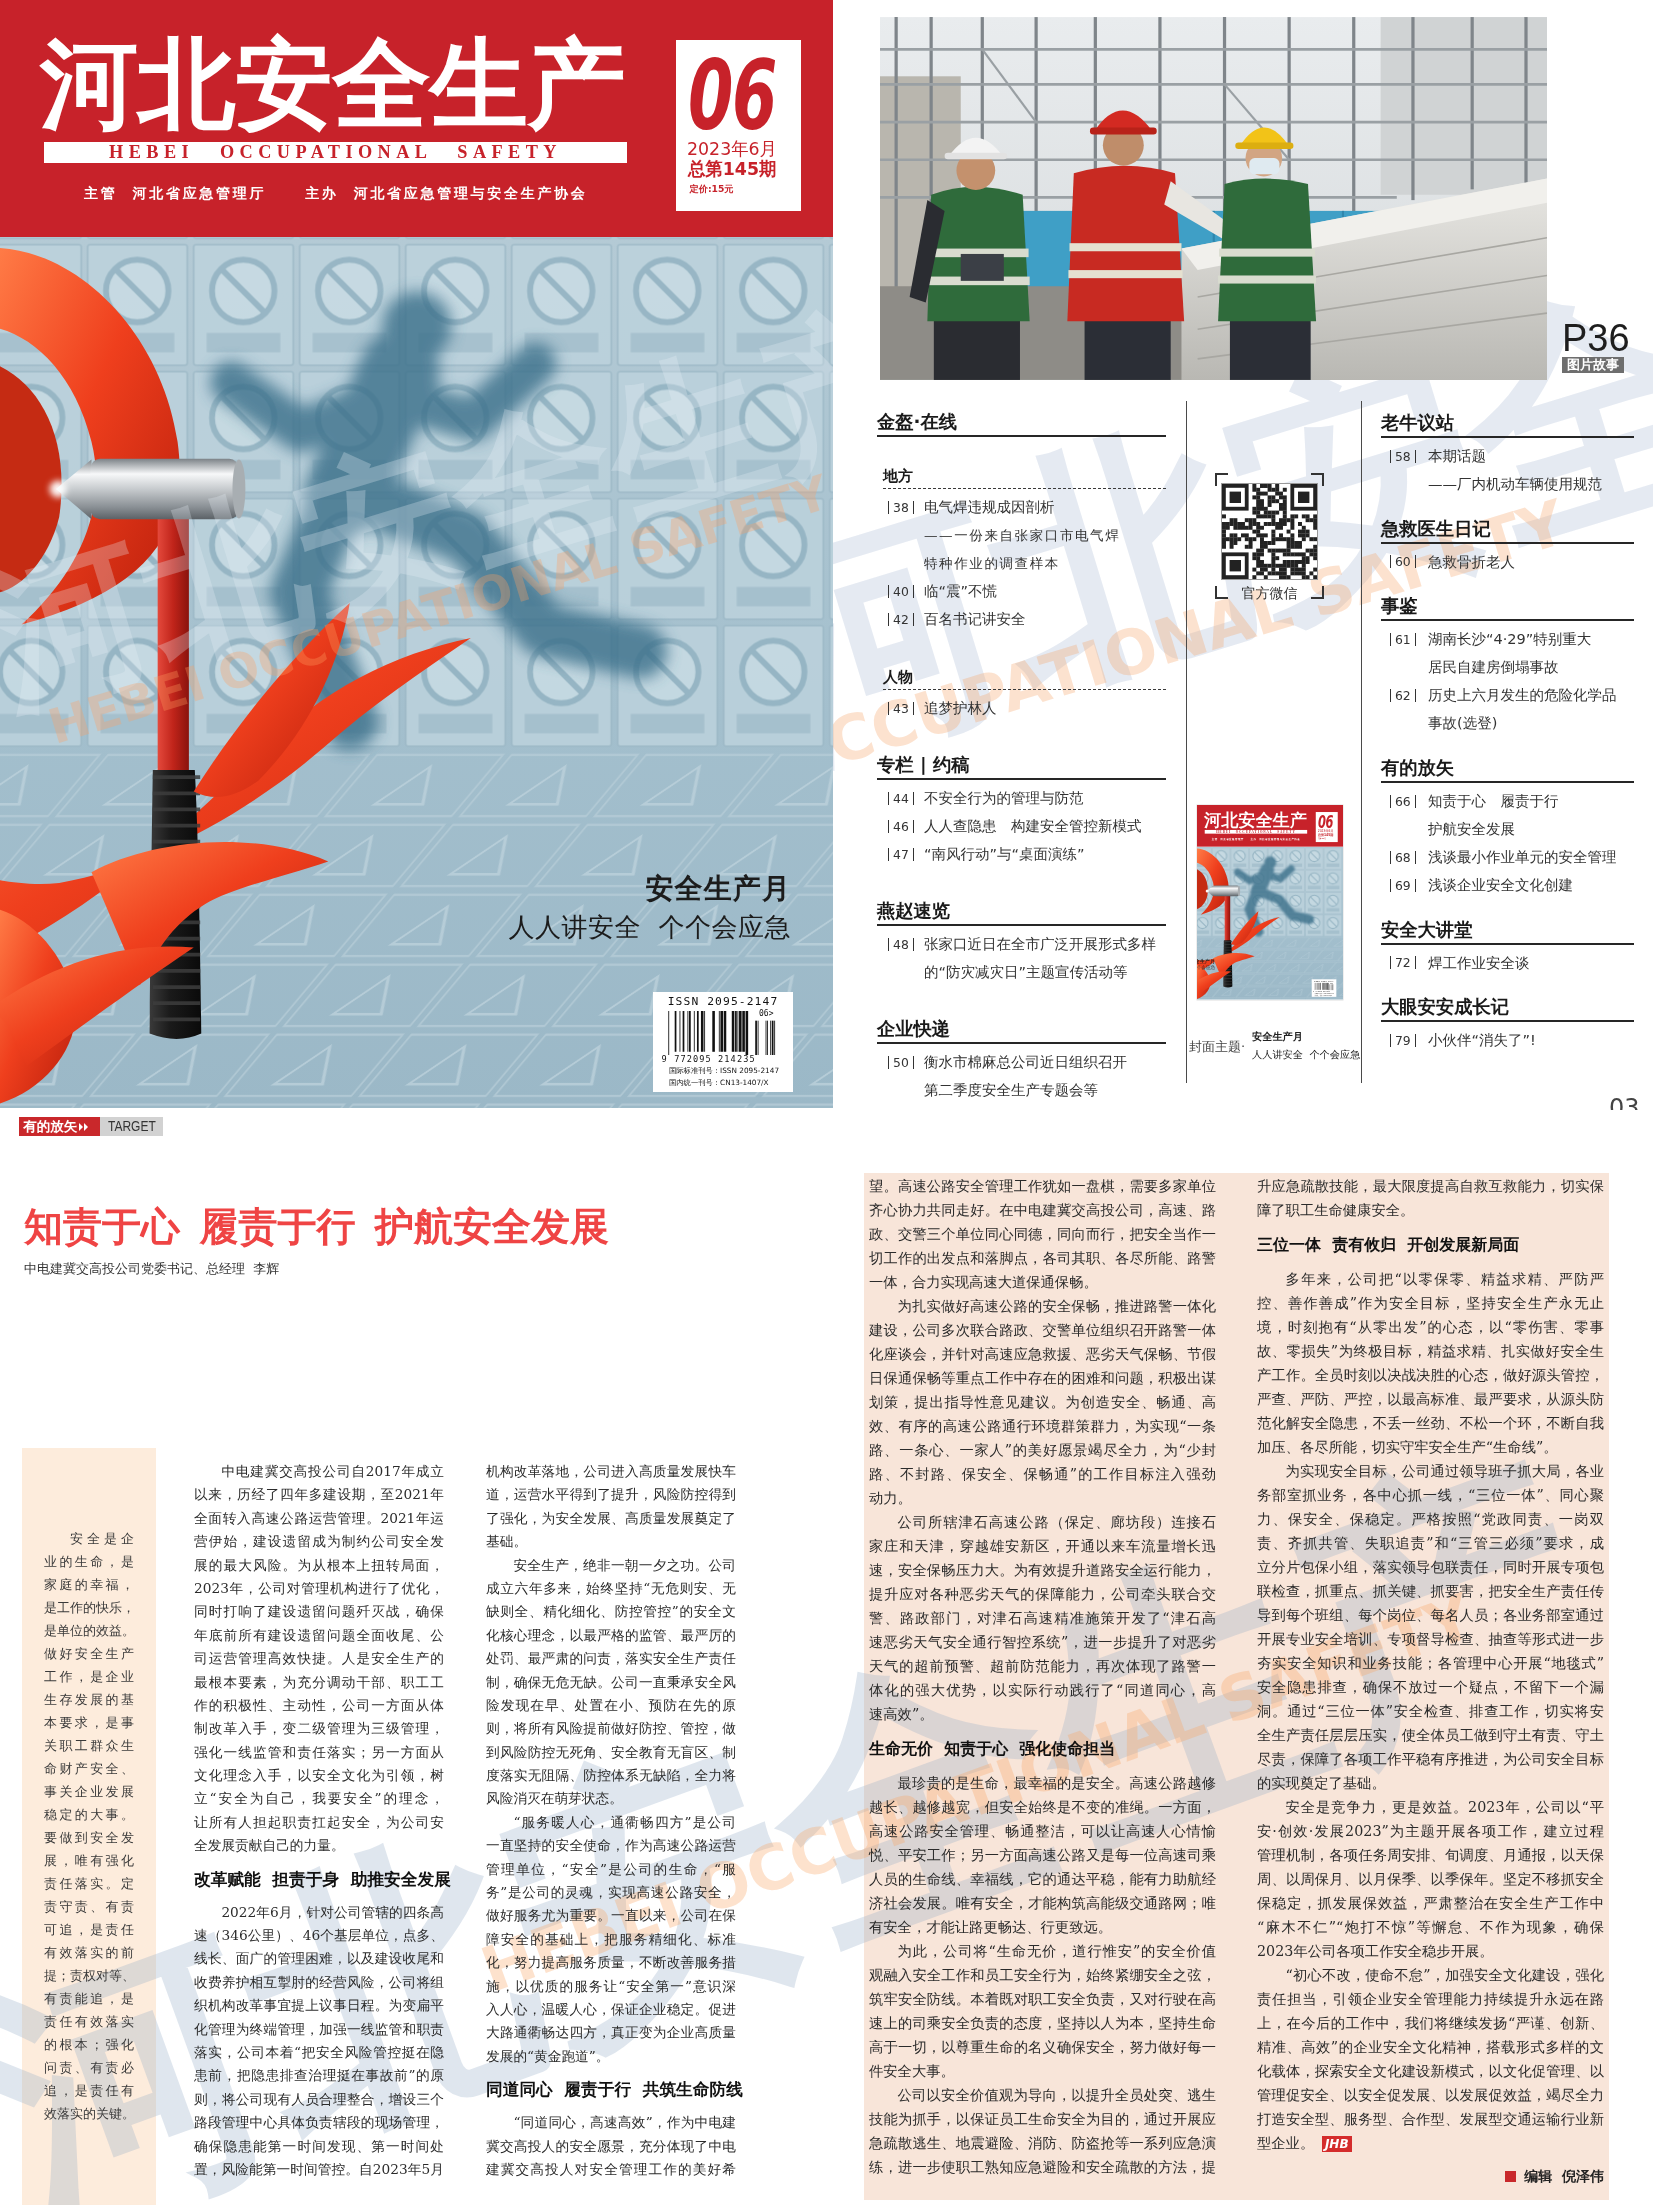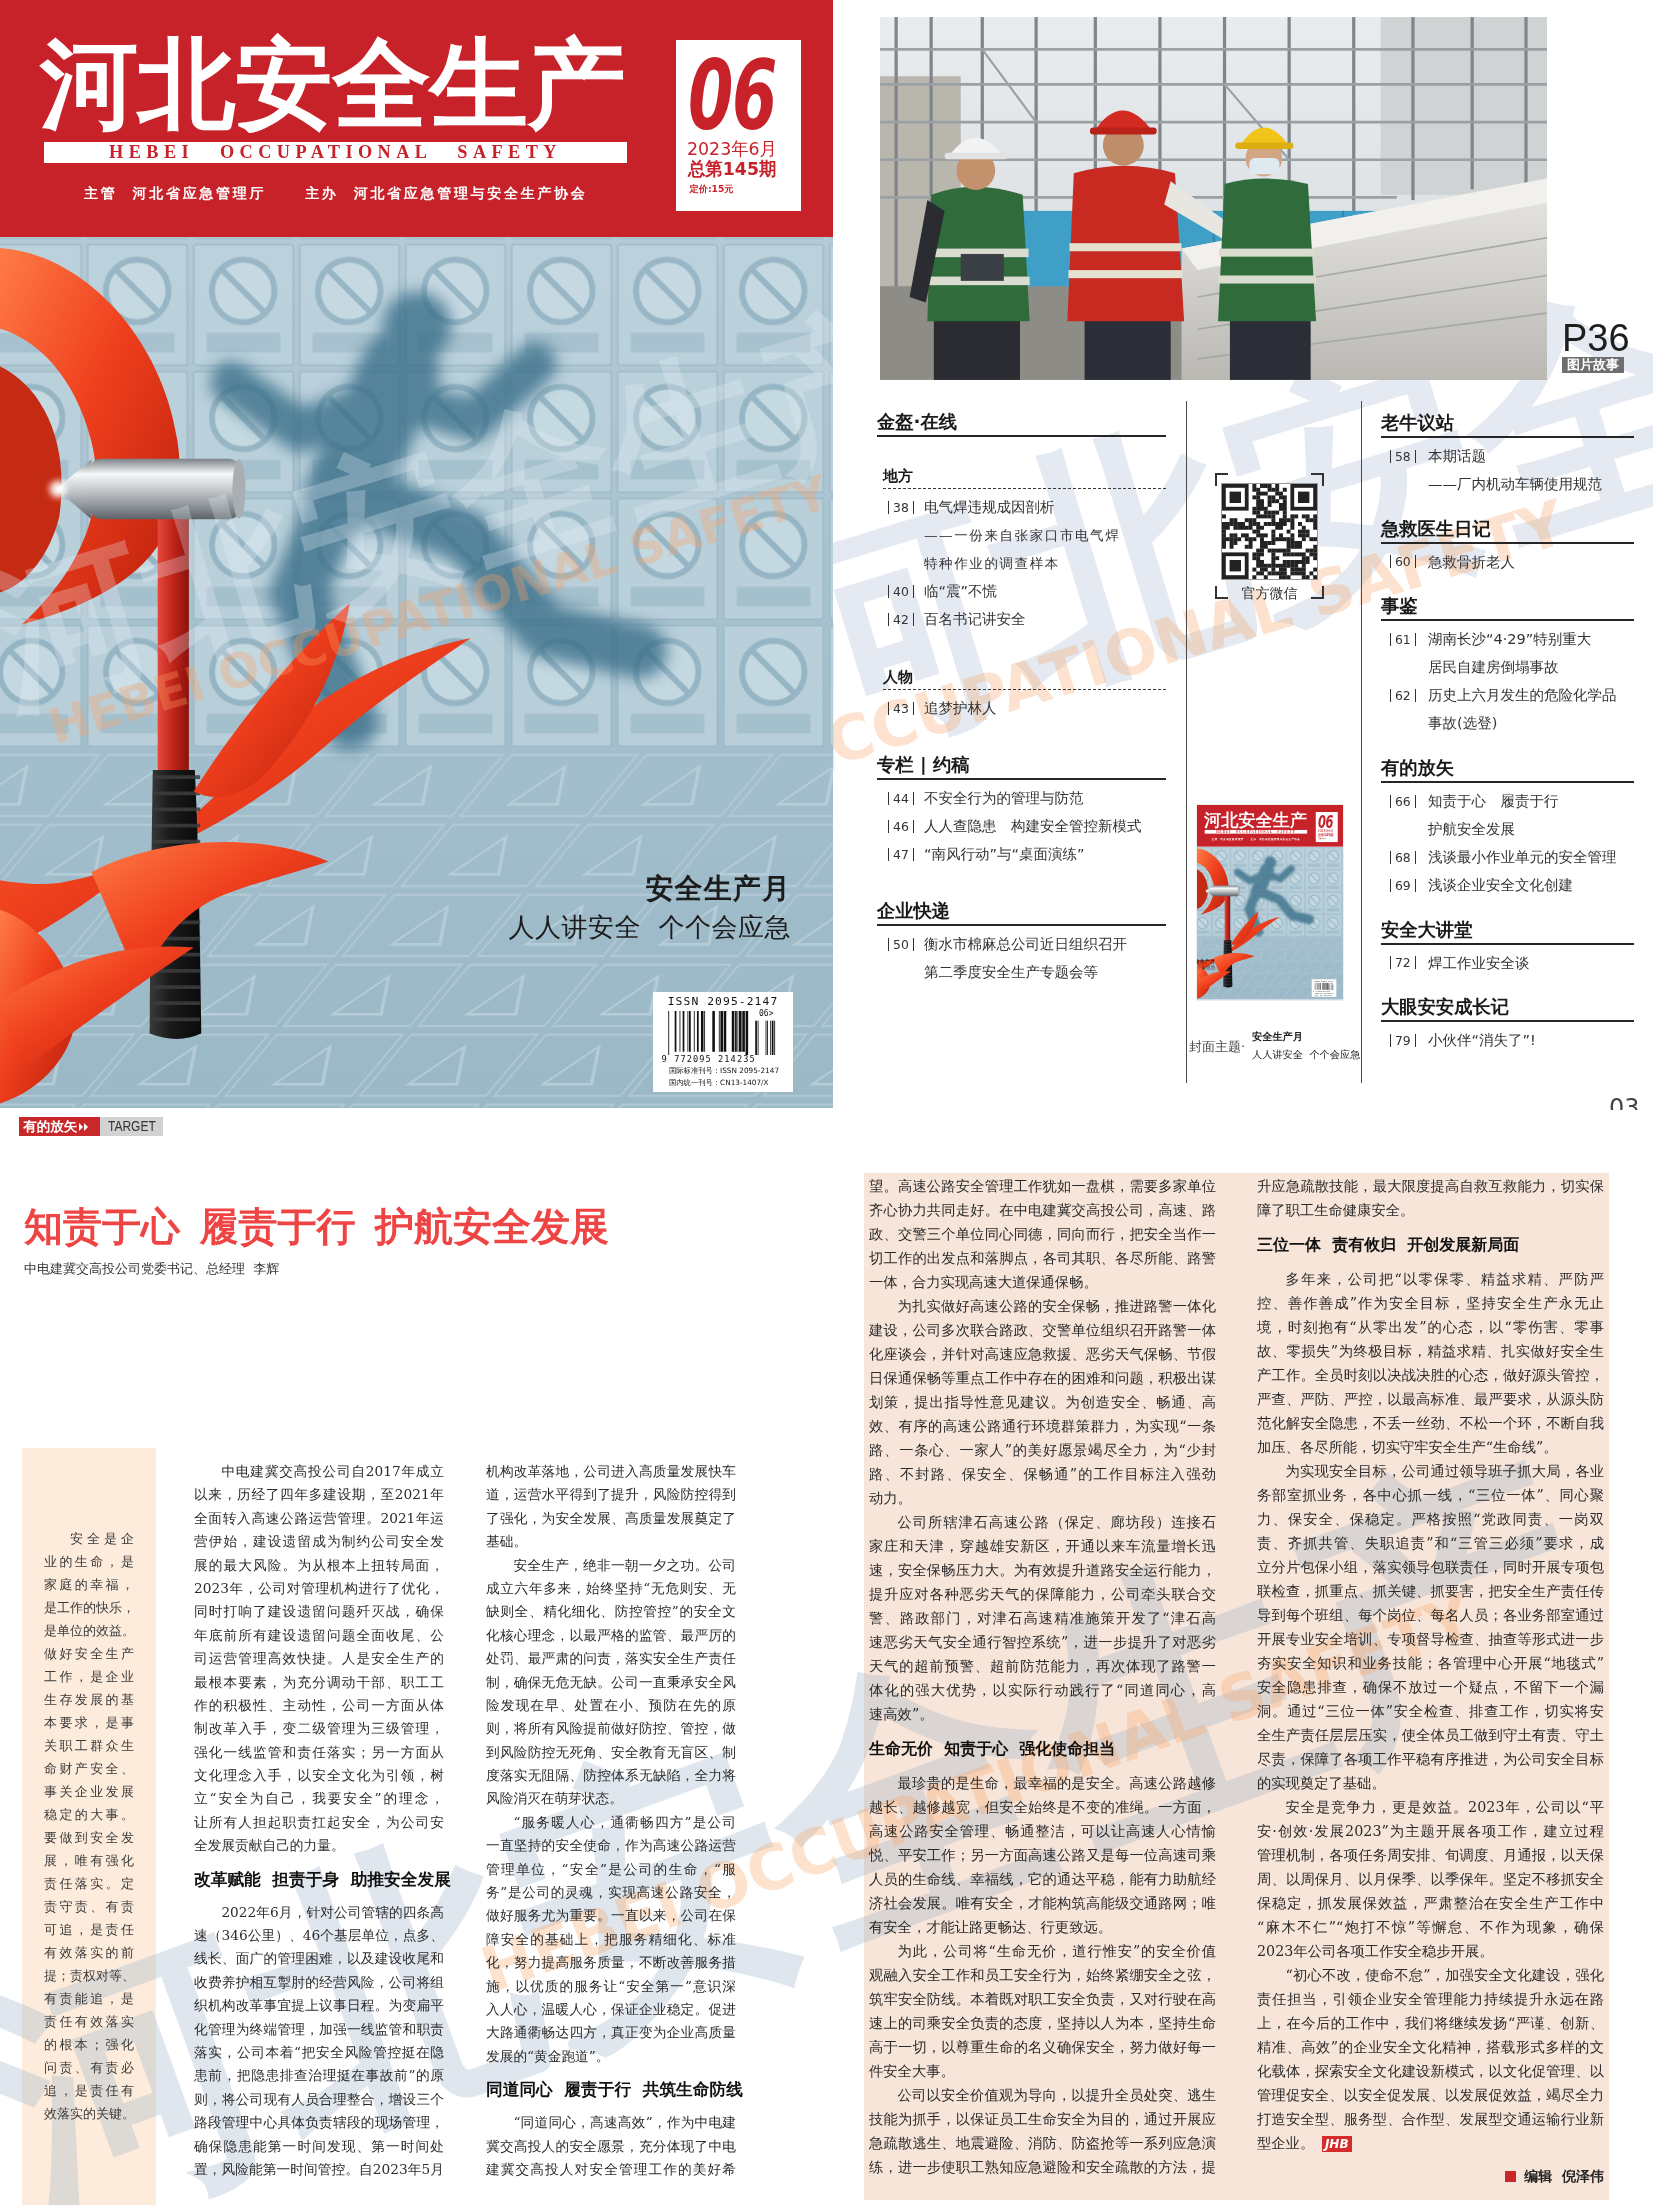--- a/index.html
+++ b/index.html
@@ -400,20 +400,34 @@
             <div class="toc-text">
               <div class="toc-line">人人查隐患　构建安全管控新模式</div>
             </div>
           </div>
           <div class="toc-item">
             <div class="toc-numcol">
               <span class="toc-num">47</span>
             </div>
             <div class="toc-text">
               <div class="toc-line">“南风行动”与“桌面演练”</div>
+            </div>
+          </div>
+        </div>
+      </div>
+      <div class="toc-sec">
+        <div class="toc-sec-title">燕赵速览</div>
+        <div class="toc-items">
+          <div class="toc-item">
+            <div class="toc-numcol">
+              <span class="toc-num">48</span>
+            </div>
+            <div class="toc-text">
+              <div class="toc-line">张家口近日在全市广泛开展形式多样</div>
+              <div class="toc-line">的“防灾减灾日”主题宣传活动等</div>
             </div>
           </div>
         </div>
       </div>
       <div class="toc-sec">
         <div class="toc-sec-title">企业快递</div>
         <div class="toc-items">
           <div class="toc-item">
             <div class="toc-numcol">
               <span class="toc-num">50</span>

